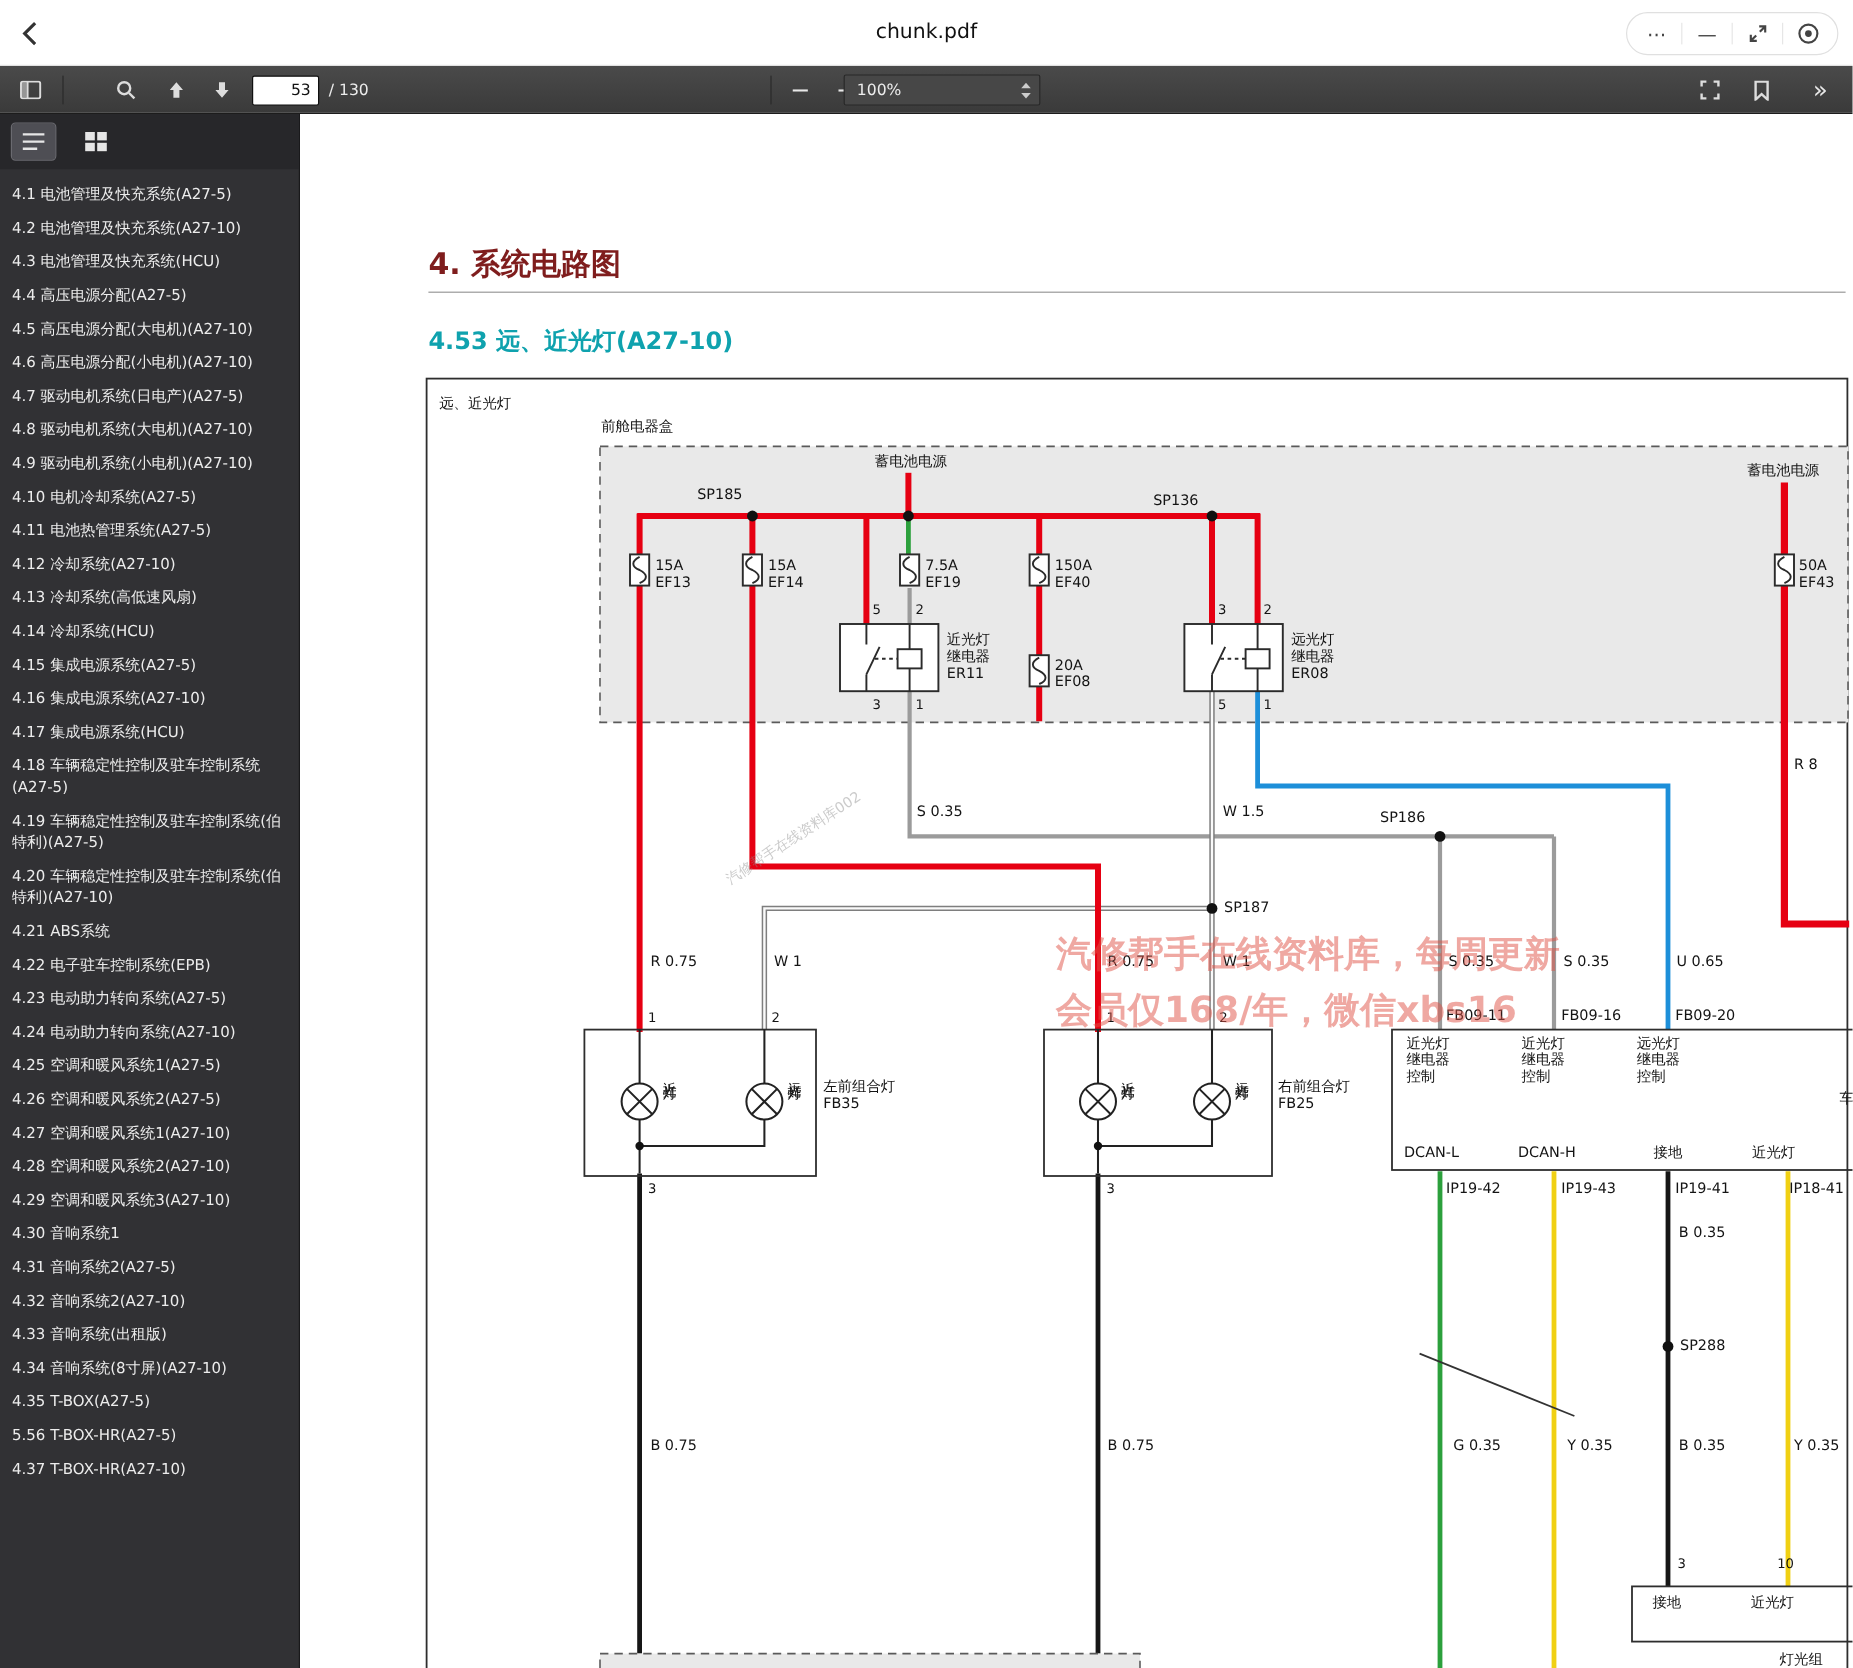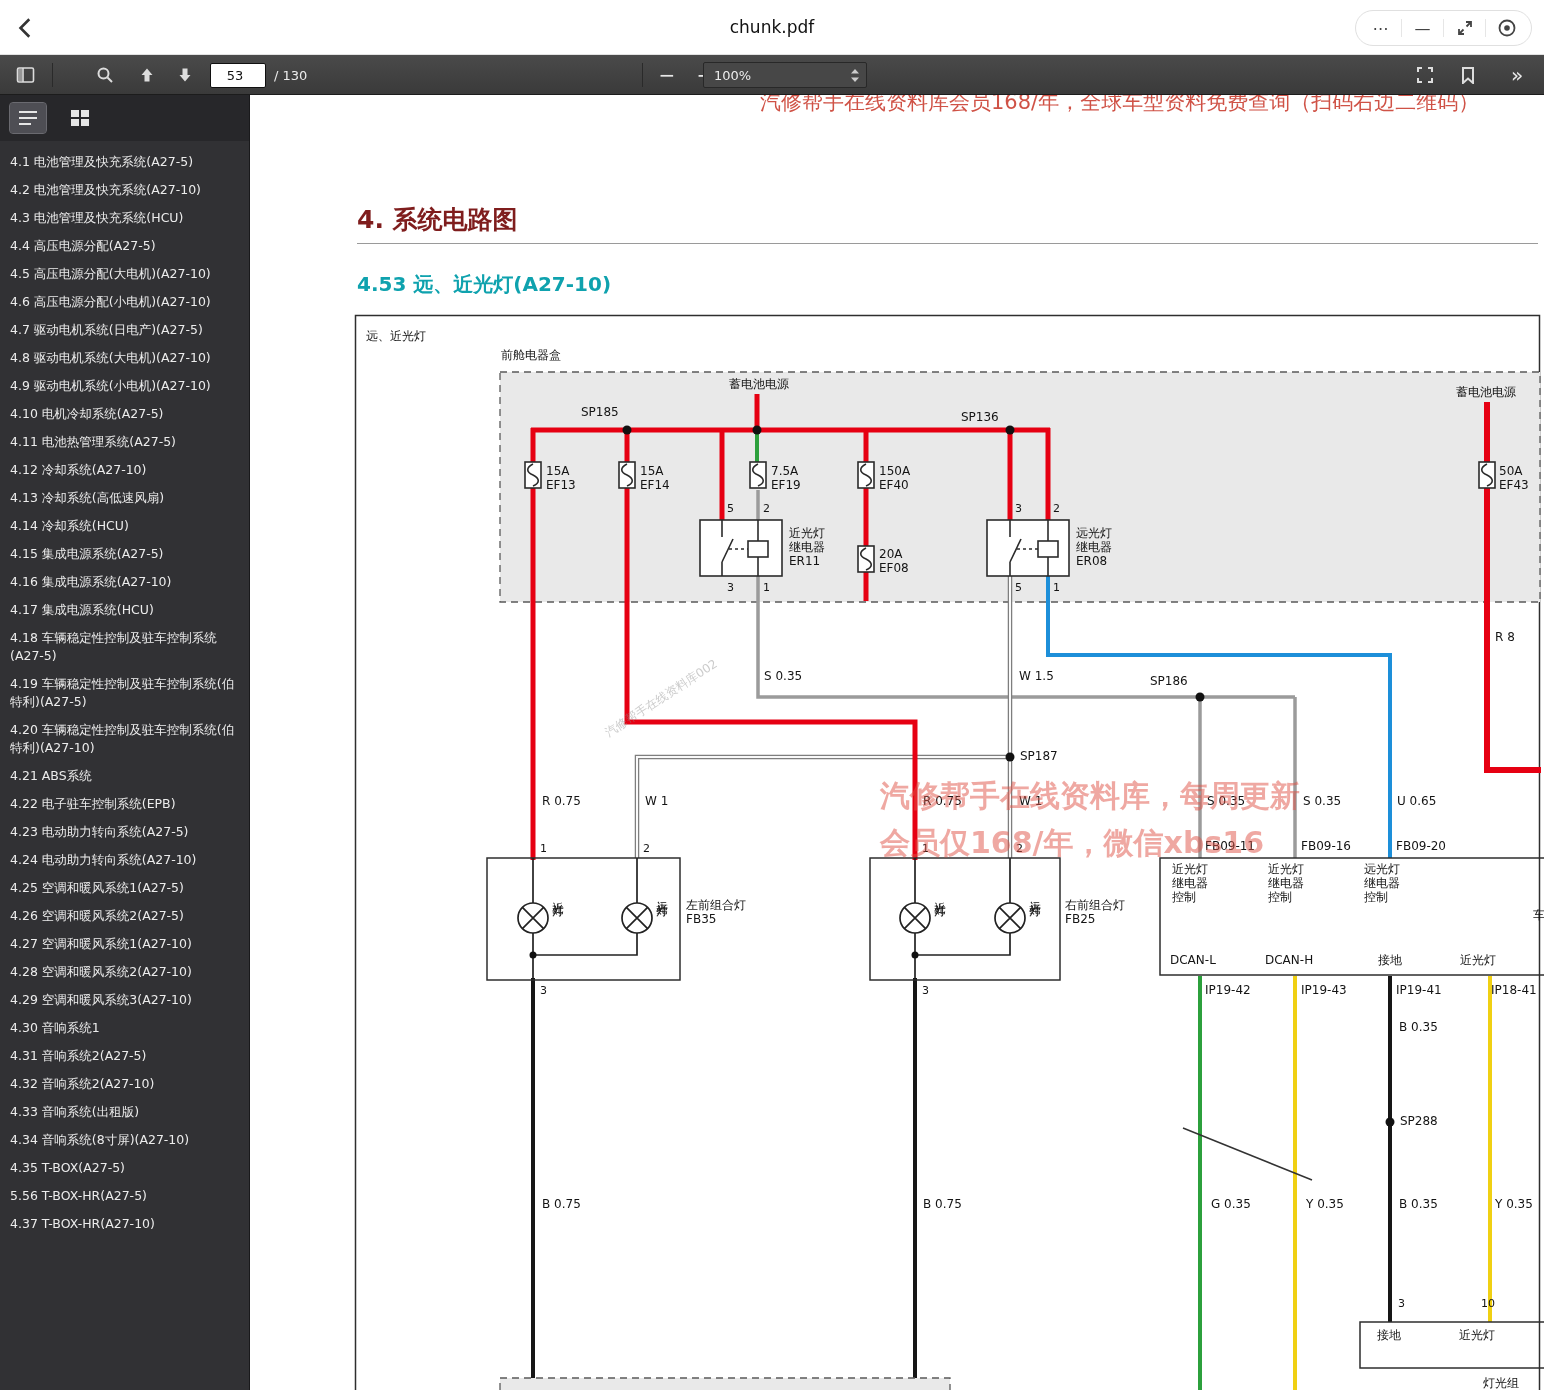--- a/index.html
+++ b/index.html
@@ -43,21 +43,21 @@
   .win-title{position:absolute;left:0;right:0;top:0;height:55px;line-height:55px;text-align:center;font-size:17px;color:#111;font-weight:500}
   .win-controls{position:absolute;right:12px;top:10px;height:36px;display:flex;align-items:center;border:1px solid #e0e0e0;border-radius:19px;padding:0 4px;background:#fff}
   .win-btn{width:41px;height:26px;display:flex;align-items:center;justify-content:center;cursor:pointer;color:#444;font-size:16px}
   .win-sep{width:1px;height:18px;background:#e6e6e6}
 
   
   .toolbar{position:absolute;left:0;top:55px;width:100%;height:40px;background:linear-gradient(#4a4a4a,#3a3a3a);border-bottom:1px solid #1c1c1c;z-index:20}
   .tb-btn{position:absolute;top:5px;width:30px;height:30px;display:flex;align-items:center;justify-content:center;border-radius:2px;cursor:pointer;color:#e8e8e8}
   .tb-txt{font-size:20px;line-height:20px}
   .tb-sep{position:absolute;top:8px;width:1px;height:24px;background:#2a2a2a}
-  .page-input{position:absolute;top:8px;width:56px;height:25px;background:#fff;border:1px solid #101010;border-radius:2px;font-size:13px;text-align:center;padding-right:6px;color:#111;font-family:"DejaVu Sans","Liberation Sans",sans-serif}
+  .page-input{position:absolute;top:8px;width:56px;height:25px;background:#fff;border:1px solid #101010;border-radius:2px;font-size:13px;text-align:right;padding-right:6px;color:#111;font-family:"DejaVu Sans","Liberation Sans",sans-serif}
   .page-total{position:absolute;top:13px;color:#ececec;font-size:13px}
   .zoom-box{position:absolute;top:7px;width:164px;height:26px;background:#474747;border:1px solid #282828;border-radius:2px;color:#ececec;font-size:13px;display:flex;align-items:center;padding:0 10px;cursor:pointer}
   .zoom-stepper{position:absolute;right:6px;top:5px}
 
   
   .sidebar{position:absolute;left:0;top:95px;width:250px;bottom:0;background:#313134;border-right:1px solid #19191b;z-index:15;overflow:hidden}
   .sb-head{height:46px;display:flex;align-items:center;gap:16px;padding-left:10px;background:#27272a}
   .sb-btn{width:36px;height:30px;display:flex;align-items:center;justify-content:center;border-radius:3px;cursor:pointer}
   .sb-btn.active{background:#4e4e54;outline:1px solid #6a6a70}
   .toc{padding:12px 8px 0 10px}
@@ -270,21 +270,20 @@
     <div class="lbl" style="left:1211px;top:1197px">G 0.35</div>
     <div class="lbl" style="left:1306px;top:1197px">Y 0.35</div>
     <div class="lbl" style="left:1399px;top:1197px">B 0.35</div>
     <div class="lbl" style="left:1495px;top:1197px">Y 0.35</div>
     <div class="lbl pin" style="left:1398px;top:1297px">3</div>
     <div class="lbl pin" style="left:1481px;top:1297px">10</div>
     <div class="lbl" style="left:1377px;top:1328px">接地</div>
     <div class="lbl" style="left:1459px;top:1328px">近光灯</div>
     <div class="lbl" style="left:1483px;top:1376px">灯光组</div>
 
-    <div class="wm-top">汽修帮手在线资料库会员168/年，全球车型资料免费查询（扫码右边二维码）</div>
     <div class="wm-mid">
       <div>汽修帮手在线资料库，每周更新</div>
       <div>会员仅168/年，微信xbs16</div>
     </div>
     <div class="wm-diag">汽修帮手在线资料库002</div>
   </div>
 
   <div class="titlebar">
     <div class="back-btn">
       <svg width="24" height="24" viewBox="0 0 22 22" fill="none" stroke="#333" stroke-width="2.4">

